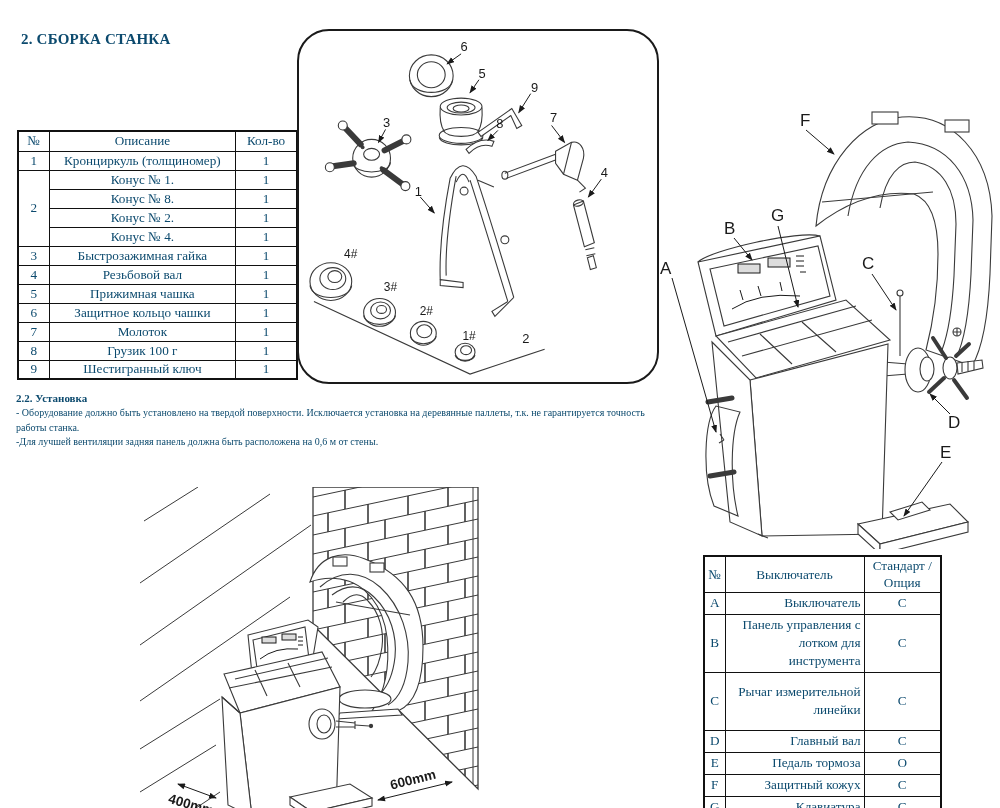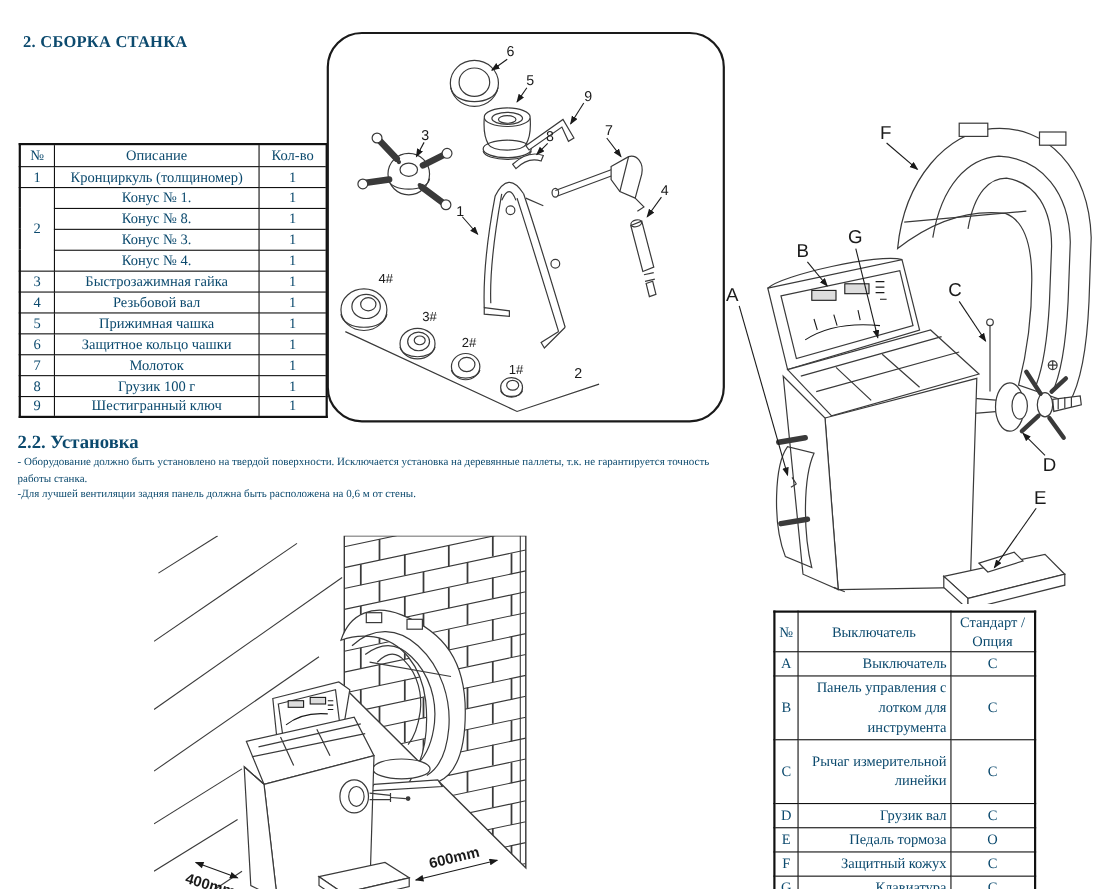--- a/index.html
+++ b/index.html
@@ -1,21 +1,21 @@
 <!DOCTYPE html>
 <html><head>
 <meta charset="utf-8">
 <style>
   html,body{margin:0;padding:0;background:#fff;}
   #page{position:relative;width:1000px;height:808px;background:#fff;overflow:hidden;
         font-family:"Liberation Serif",serif;color:#0c4a6e;margin-top:24px;}
   .abs{position:absolute;}
   .h-main{font-size:15px;font-weight:bold;letter-spacing:.2px;}
   .h-right{font-size:15px;font-weight:bold;text-align:center;line-height:1.55;}
-  .h-sub{font-size:17px;font-weight:bold;margin:0 0 2px 0;}
+  .h-sub{font-size:11px;font-weight:bold;margin:0 0 2px 0;}
   .para{font-size:10px;line-height:1.45;margin:0;}
   table{border-collapse:collapse;table-layout:fixed;}
   .ptable{width:281px;font-size:13.2px;}
   .ptable td,.ptable th{border:1px solid #111;text-align:center;padding:0 2px;
      font-weight:normal;overflow:hidden;white-space:nowrap;}
   .ptable{border:2px solid #111;}
   .ptable tr{height:19px;}
   .ptable tr.hd{height:20px;}
   .ctable{width:237px;font-size:13.2px;}
   .ctable td,.ctable th{border:1px solid #111;padding:0 3px;font-weight:normal;overflow:hidden;}
@@ -59,21 +59,21 @@
     <tr>
       <td rowspan="4">2</td>
       <td>Конус № 1.</td>
       <td>1</td>
     </tr>
     <tr>
       <td>Конус № 8.</td>
       <td>1</td>
     </tr>
     <tr>
-      <td>Конус № 3.</td>
+      <td>Конус № 2.</td>
       <td>1</td>
     </tr>
     <tr>
       <td>Конус № 4.</td>
       <td>1</td>
     </tr>
     <tr>
       <td>3</td>
       <td>Быстрозажимная гайка</td>
       <td>1</td>
@@ -450,21 +450,21 @@
       <td class="cname">Панель управления с лотком для инструмента</td>
       <td class="cstd">С</td>
     </tr>
     <tr style="height:58px;">
       <td class="cnum">C</td>
       <td class="cname">Рычаг измерительной линейки</td>
       <td class="cstd">С</td>
     </tr>
     <tr style="height:22px;">
       <td class="cnum">D</td>
-      <td class="cname">Грузик вал</td>
+      <td class="cname">Главный вал</td>
       <td class="cstd">С</td>
     </tr>
     <tr style="height:22px;">
       <td class="cnum">E</td>
       <td class="cname">Педаль тормоза</td>
       <td class="cstd">О</td>
     </tr>
     <tr style="height:22px;">
       <td class="cnum">F</td>
       <td class="cname">Защитный кожух</td>

